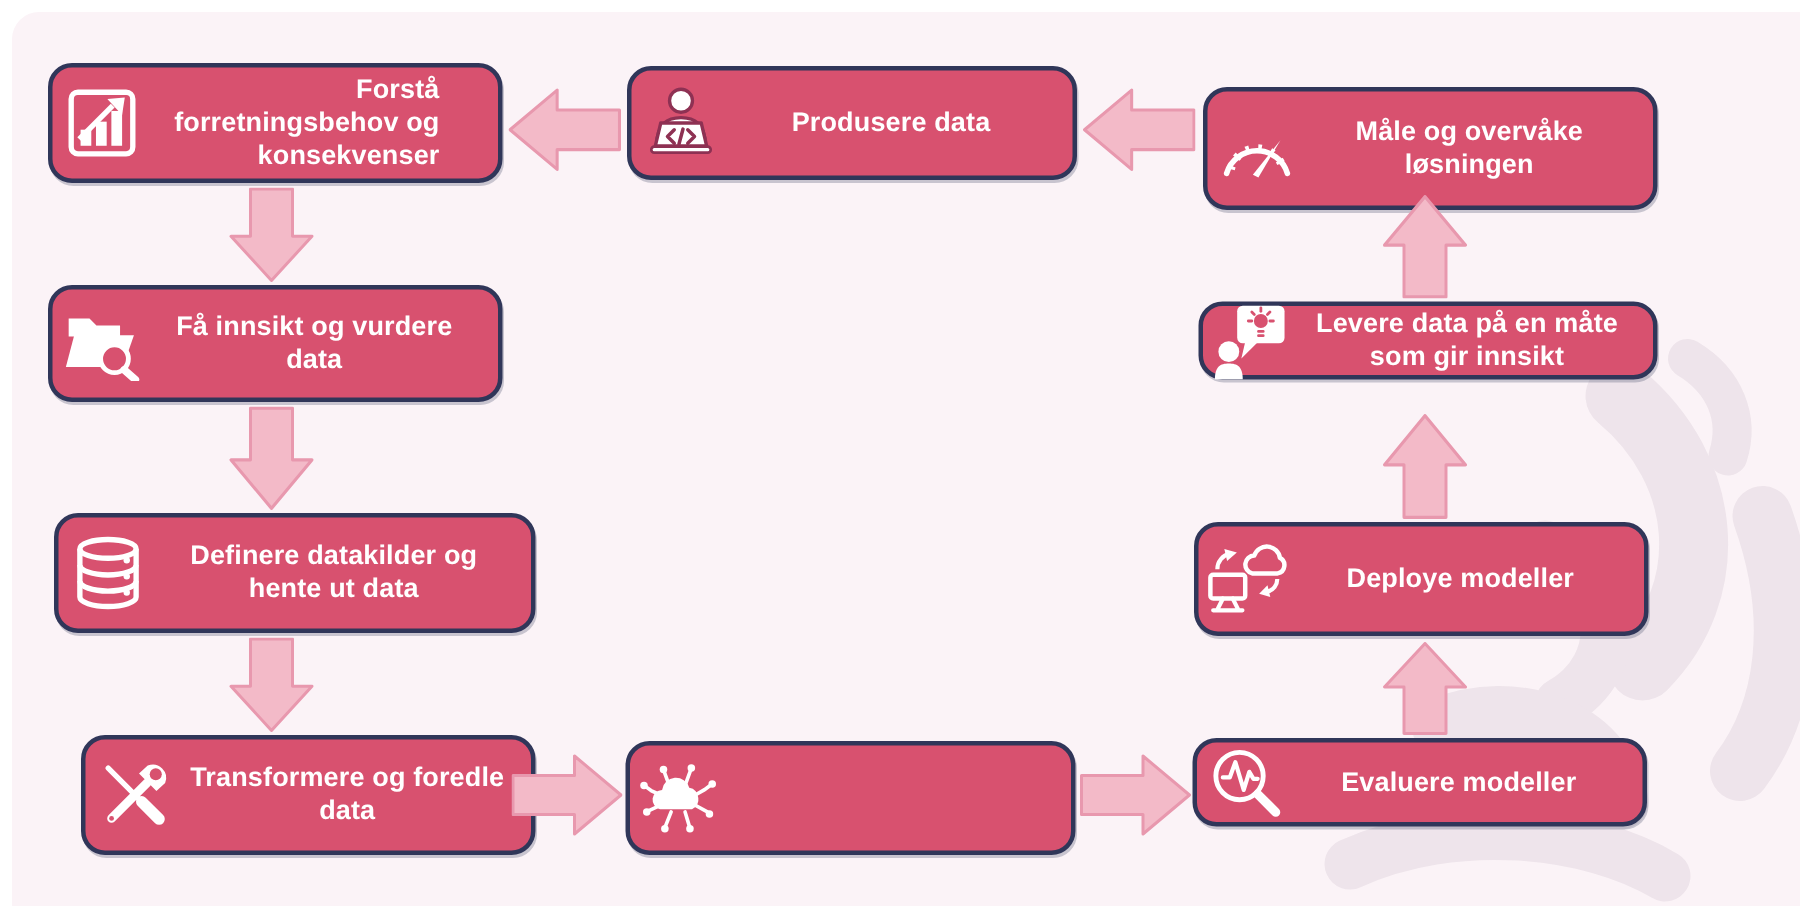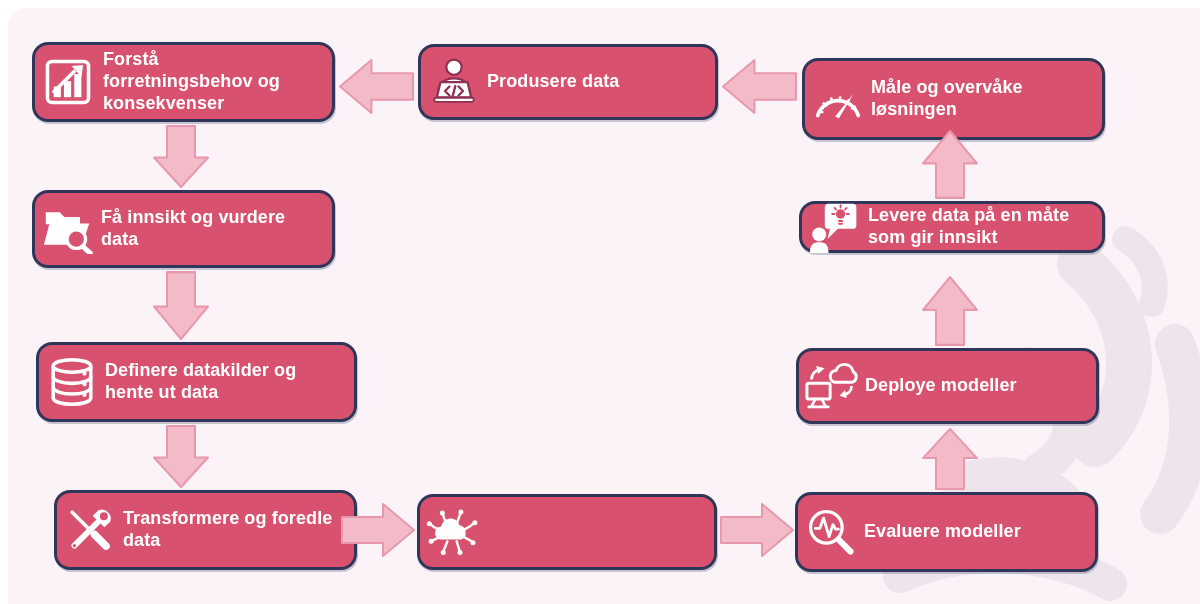--- a/index.html
+++ b/index.html
@@ -14,24 +14,24 @@
   }
   .watermark{position:absolute;right:0;bottom:0;pointer-events:none;}
   .box{
     position:absolute;display:flex;align-items:center;
     background:#d8516f;border:3px solid #303659;border-radius:16px;
     box-sizing:border-box;color:#ffffff;
     box-shadow:1px 2px 0 rgba(48,54,89,.25);
   }
   .icon{flex:0 0 66px;display:flex;align-items:center;justify-content:center;}
   .label{
-    flex:1;font-size:18px;font-weight:700;line-height:1.22;
+    flex:1;text-align:center;font-size:18px;font-weight:700;line-height:1.22;
     padding-right:14px;letter-spacing:.1px;
   }
-  .label.left{text-align:left;padding-left:2px;max-width:190px;}
+  .label.left{text-align:right;padding-left:2px;max-width:190px;}
   .squiggle{
     text-decoration-style:wavy;
     text-decoration-color:#e0524e;
     text-decoration-thickness:2px;
     text-underline-offset:4px;
   }
   .arrow{position:absolute;}
   .arrow svg{display:block;width:100%;height:100%;}
   .arrow polygon{fill:#f3bac8;stroke:#e898ae;stroke-width:2;stroke-linejoin:round;}
 </style>
@@ -190,21 +190,21 @@
         <circle cx="36.5" cy="50" r="2.7"></circle>
           <circle cx="18.5" cy="50" r="2.7"></circle>
         <circle cx="5.5" cy="38" r="2.7"></circle>
           <circle cx="3.5" cy="19" r="2.7"></circle>
       </g>
       <path d="M15 36 a7 7 0 0 1 1.5 -13.8 a10 10 0 0 1 19.5 -1.6 a7.5 7.5 0 0 1 6.5 7.4 a7.2 7.2 0 0 1 -4.5 8 Z" fill="#fff"></path>
     </svg>
   </div>
 </div>
 
-<div class="box" style="left:795px;top:492px;width:303px;height:80px">
+<div class="box" style="left:795px;top:492px;width:303px;height:59px">
   <div class="icon">
     <svg width="52" height="52" viewBox="0 0 56 56">
       <circle cx="23" cy="23" r="17" fill="none" stroke="#fff" stroke-width="3.5"></circle>
       <polyline points="11,24 16,24 20,13 26,33 30,20 33,25 36,25" fill="none" stroke="#fff" stroke-width="3" stroke-linejoin="round" stroke-linecap="round"></polyline>
       <line x1="36" y1="36" x2="49" y2="49" stroke="#fff" stroke-width="6.5" stroke-linecap="round"></line>
     </svg>
   </div>
   <div class="label">Evaluere modeller</div>
 </div>
 

